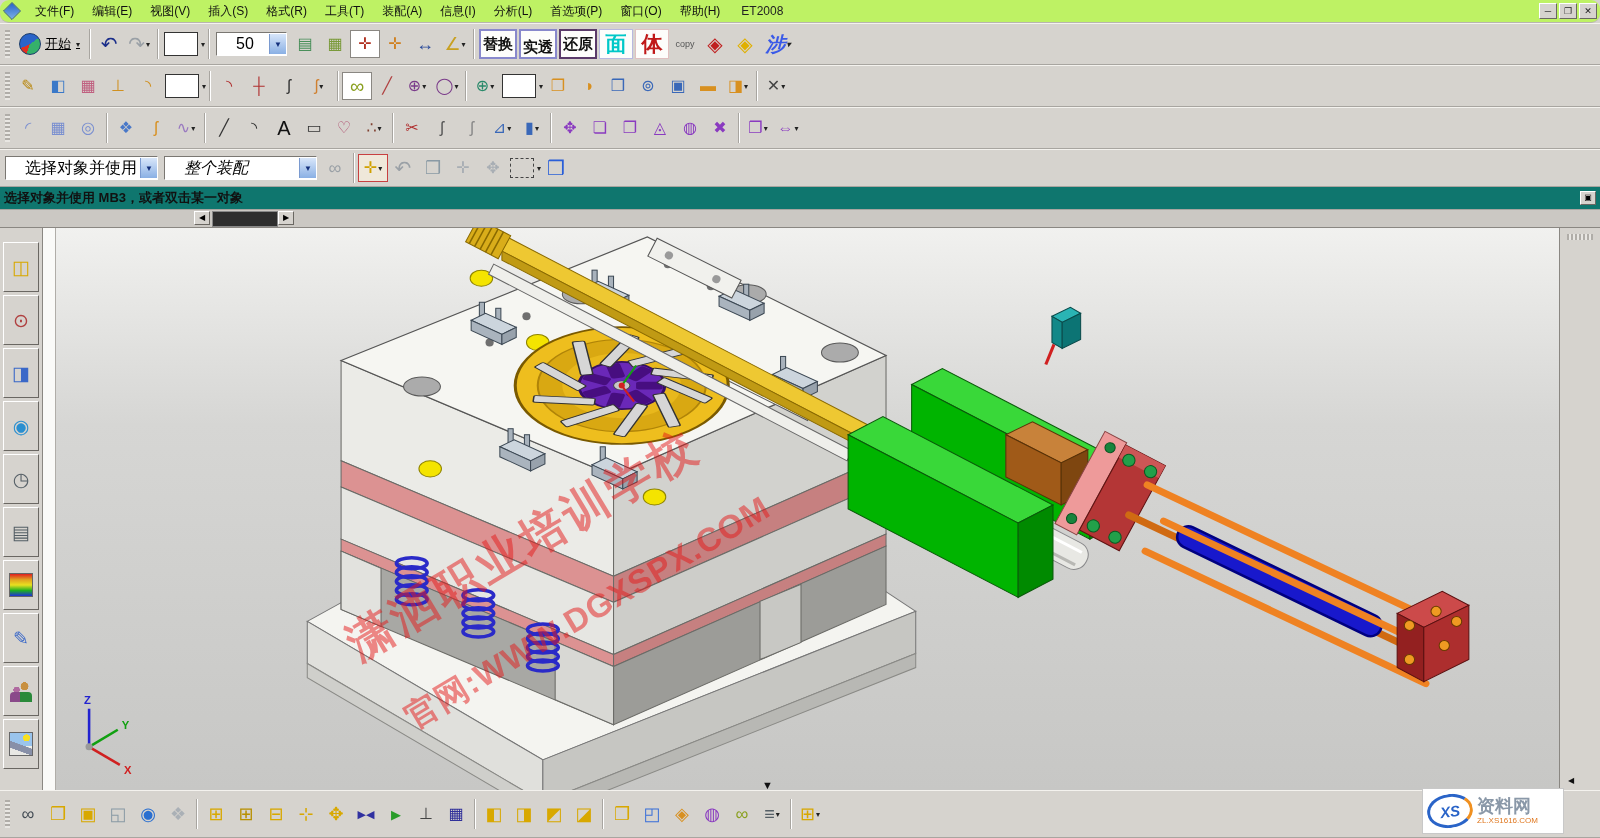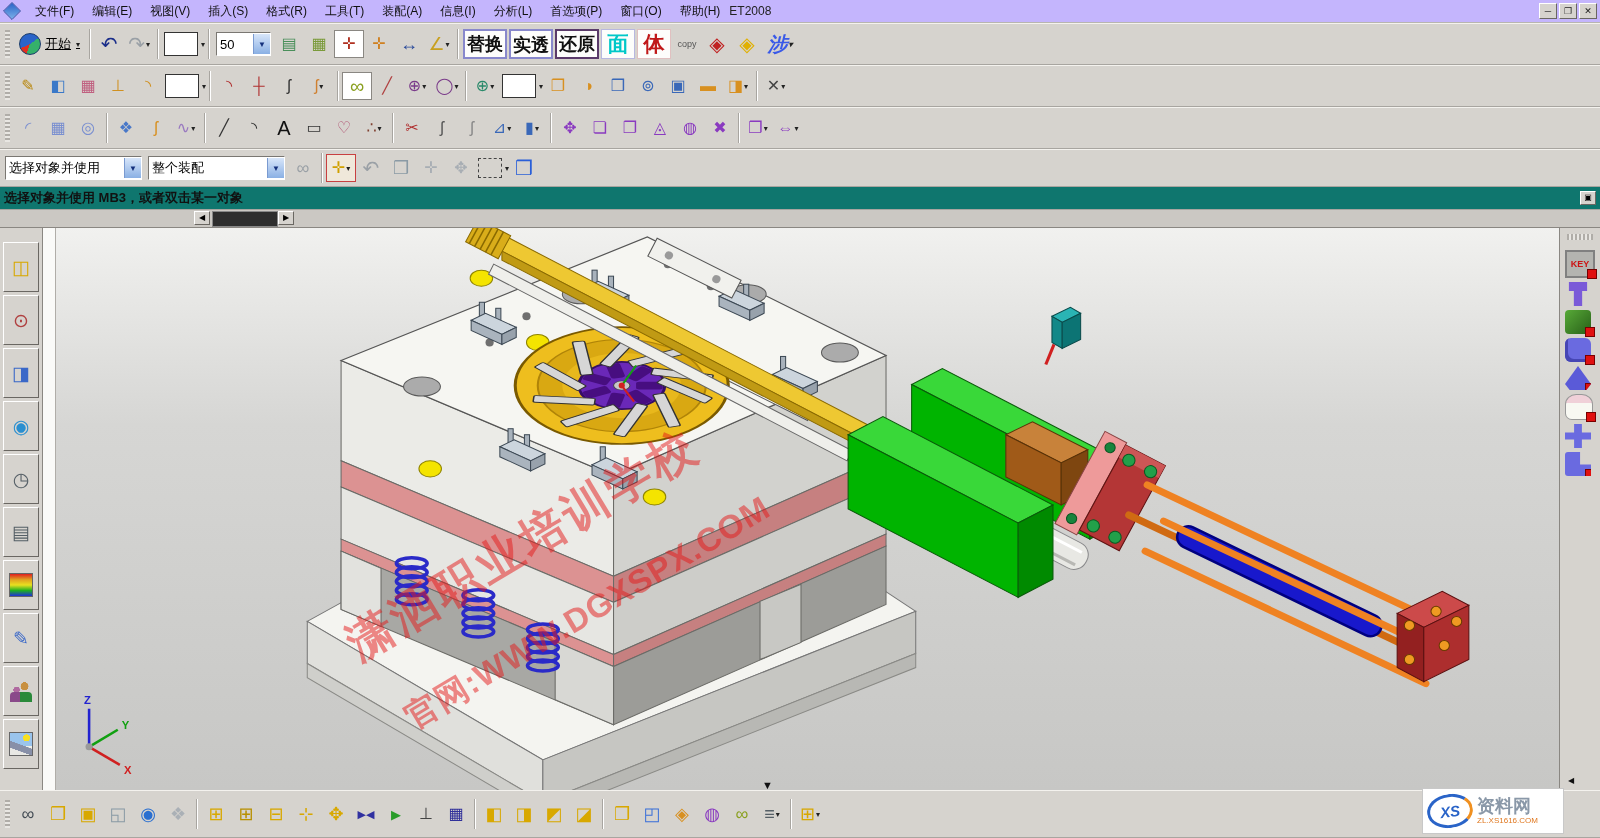--- a/index.html
+++ b/index.html
@@ -2,49 +2,49 @@
 <html><head>
 <meta charset="utf-8">
 <style>
   html,body{margin:0;padding:0;background:#888;}
   #app{
     width:1600px;height:838px;position:relative;overflow:hidden;
     background:#d6d3ce;font-family:"Liberation Sans",sans-serif;
     display:flex;flex-direction:column;user-select:none;
   }
   
-  #menubar{height:22px;display:flex;align-items:center;background:#c4b5fd;
-    border-bottom:1px solid #b8b5b0;font-size:12px;color:#111;}
+  #menubar{height:22px;display:flex;align-items:center;background:#bef264;
+    border-bottom:1px solid #b8b5b0;font-size:12px;color:#111;border-radius:9px;}
   #appicon{width:14px;height:14px;margin:0 6px 0 4px;background:linear-gradient(135deg,#2a64c8,#7ab0e8);
     transform:rotate(45deg) scale(.8);border:1px solid #1a3c8c;}
   .menu-item{padding:1px 9px;cursor:default;}
-  #appver{color:#222;}
+  #appver{margin-left:12px;color:#222;}
   #winbtns{margin-left:auto;display:flex;gap:2px;padding-right:3px;}
   .winbtn{width:18px;height:16px;font-size:9px;line-height:14px;text-align:center;
     background:#d6d3ce;border:1px solid;border-color:#fff #6a6762 #6a6762 #fff;color:#222;padding:0;}
   
   .toolbar{height:40px;display:flex;align-items:center;padding-left:2px;
     background:#d6d3ce;border-top:1px solid #f4f2ee;border-bottom:1px solid #a8a5a0;}
   .handle{width:5px;height:28px;margin:0 3px;
     background:repeating-linear-gradient(180deg,#b0ada8 0 2px,#e8e6e2 2px 4px);}
   .vsep{width:0;height:30px;border-left:1px solid #a8a5a0;border-right:1px solid #fff;margin:0 3px;}
   .tbtn{min-width:30px;height:28px;background:transparent;border:1px solid transparent;
     display:flex;align-items:center;justify-content:center;padding:0 1px;cursor:default;}
   .tbtn.pressed{background:#fff;border:1px solid #8a8782;}
   .tbtn.redbox{border:1px solid #c84040;background:#efe8da;}
   .glyph{font-size:16px;line-height:1;}
   .drop{font-size:8px;color:#222;margin-left:1px;}
   .txtbtn{height:30px;min-width:34px;background:#fdfdfb;border:2px solid #8888cc;
-    font-size:18px;font-weight:bold;color:#111;display:flex;align-items:center;justify-content:center;
+    font-size:15px;font-weight:bold;color:#111;display:flex;align-items:center;justify-content:center;
     margin:0 1px;padding:0 2px;}
   .txtbtn.big{font-size:21px;border-width:1px;}
   .txtbtn.plain{background:transparent;border-color:transparent;font-size:20px;font-style:italic;}
   .combo{display:flex;align-items:center;height:22px;background:#fff;border:1px solid;
     border-color:#7a7772 #fff #fff #7a7772;margin:0 3px;}
-  .cval{font-size:13px;padding:0 3px;white-space:nowrap;overflow:hidden;}
+  .cval{font-size:16px;padding:0 3px;white-space:nowrap;overflow:hidden;margin-left:16px;}
   .carrow{width:16px;height:20px;background:linear-gradient(#d8e6fa,#8ab0e4);border-left:1px solid #7a9ad0;
     color:#14307c;font-size:8px;display:flex;align-items:center;justify-content:center;}
   .swatch{width:34px;height:24px;background:#fff;border:1px solid #333;margin:0 2px;}
   .swatch.dashed{border:1px dashed #444;background:transparent;width:24px;height:20px;}
   .swgroup{display:flex;align-items:center;}
   .startbtn{display:flex;align-items:center;gap:4px;height:30px;border:1px solid transparent;
     background:transparent;font-size:13px;padding:0 5px;text-decoration:underline;}
   .nxlogo{width:20px;height:20px;border-radius:50%;
     background:conic-gradient(from 200deg,#e03020 0 45deg,#2a64c8 45deg 215deg,#35b06a 215deg 360deg);
     border:1px solid #1a3c6c;}
@@ -384,21 +384,21 @@
         <span class="glyph" style="color: rgb(138, 58, 192);">⇔</span>
         <span class="drop">▾</span>
       </button>
     </div>
   <div class="toolbar" id="selrow">
       <div class="combo">
         <span class="cval" style="width: 112px;">选择对象并使用</span>
         <span class="carrow">▼</span>
       </div>
       <div class="combo">
-        <span class="cval" style="width: 112px;">整个装配</span>
+        <span class="cval" style="width: 112px; font-style: italic;">整个装配</span>
         <span class="carrow">▼</span>
       </div>
       <button class="tbtn">
         <span class="glyph" style="color: rgb(154, 160, 166); font-size: 18px;">∞</span>
       </button>
       <div class="vsep"></div>
       <button class="tbtn redbox">
         <span class="glyph" style="color: rgb(208, 160, 0);">✛</span>
         <span class="drop">▾</span>
       </button>
@@ -755,30 +755,20 @@
           <text x="79" y="544" fill="#d02020" stroke="none">X</text>
         </g>
       </svg>
 
       <div class="watermark" id="wm1">潇洒职业培训学校</div>
       <div class="watermark" id="wm2">官网:WWW.DGXSPX.COM</div>
     </div>
 
     <div id="palettebar">
       <div id="palhandle"></div>
-      <div id="palitems">
-          <div class="pitem p-key">KEY</div>
-          <div class="pitem p-t"></div>
-          <div class="pitem p-green"></div>
-          <div class="pitem p-bracket"></div>
-          <div class="pitem p-tri"></div>
-          <div class="pitem p-bush"></div>
-          <div class="pitem p-fit"></div>
-          <div class="pitem p-elbow"></div>
-        </div>
       <button id="palarrow">◀</button>
     </div>
   </div>
 
   <div id="bottombar" class="toolbar">
     <span id="chevron">▼</span>
     <span id="bottomicons" style="display:flex;align-items:center">
         <div class="handle"></div>
         <button class="tbtn">
           <span class="glyph" style="color: rgb(68, 76, 85); font-size: 18px;">∞</span>

